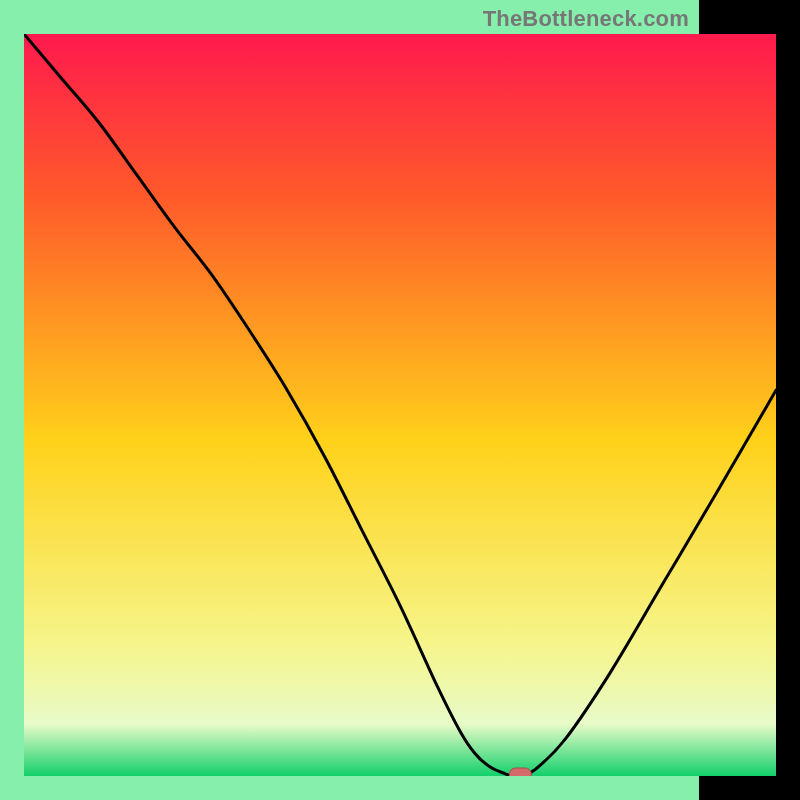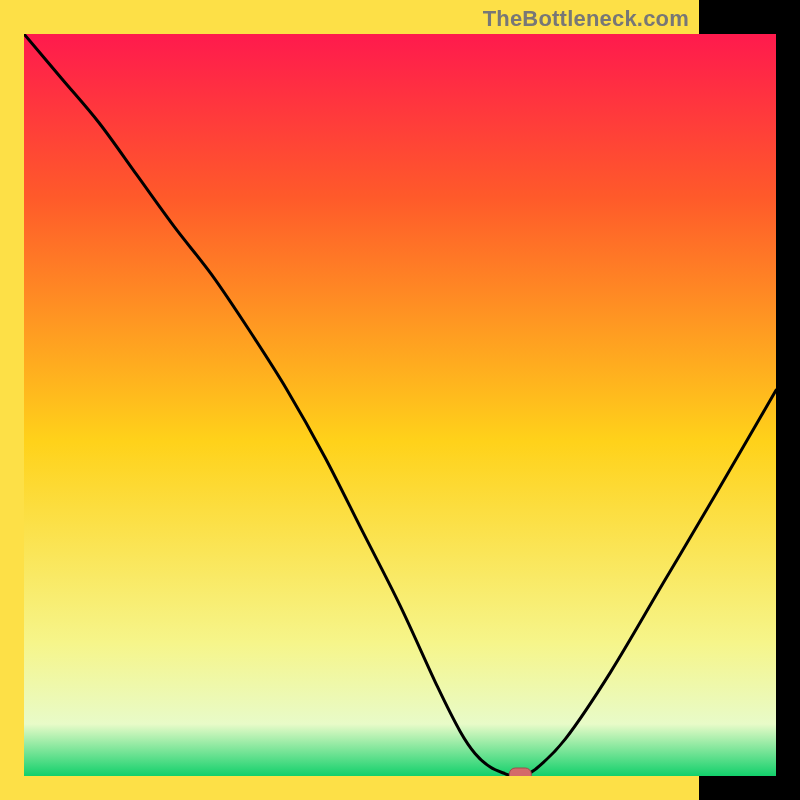--- a/index.html
+++ b/index.html
@@ -8,21 +8,21 @@
     width: 800px;
     height: 800px;
     background: #000;
     overflow: hidden;
     font-family: Arial, Helvetica, sans-serif;
   }
   .frame {
     position: relative;
     width: 699px;
     height: 800px;
-    background: #fde047;
+    background: #86efac;
   }
   .watermark {
     position: absolute;
     top: 6px;
     right: 10px;
     color: #777;
     font-size: 22px;
     font-weight: 600;
     letter-spacing: 0.2px;
     user-select: none;

